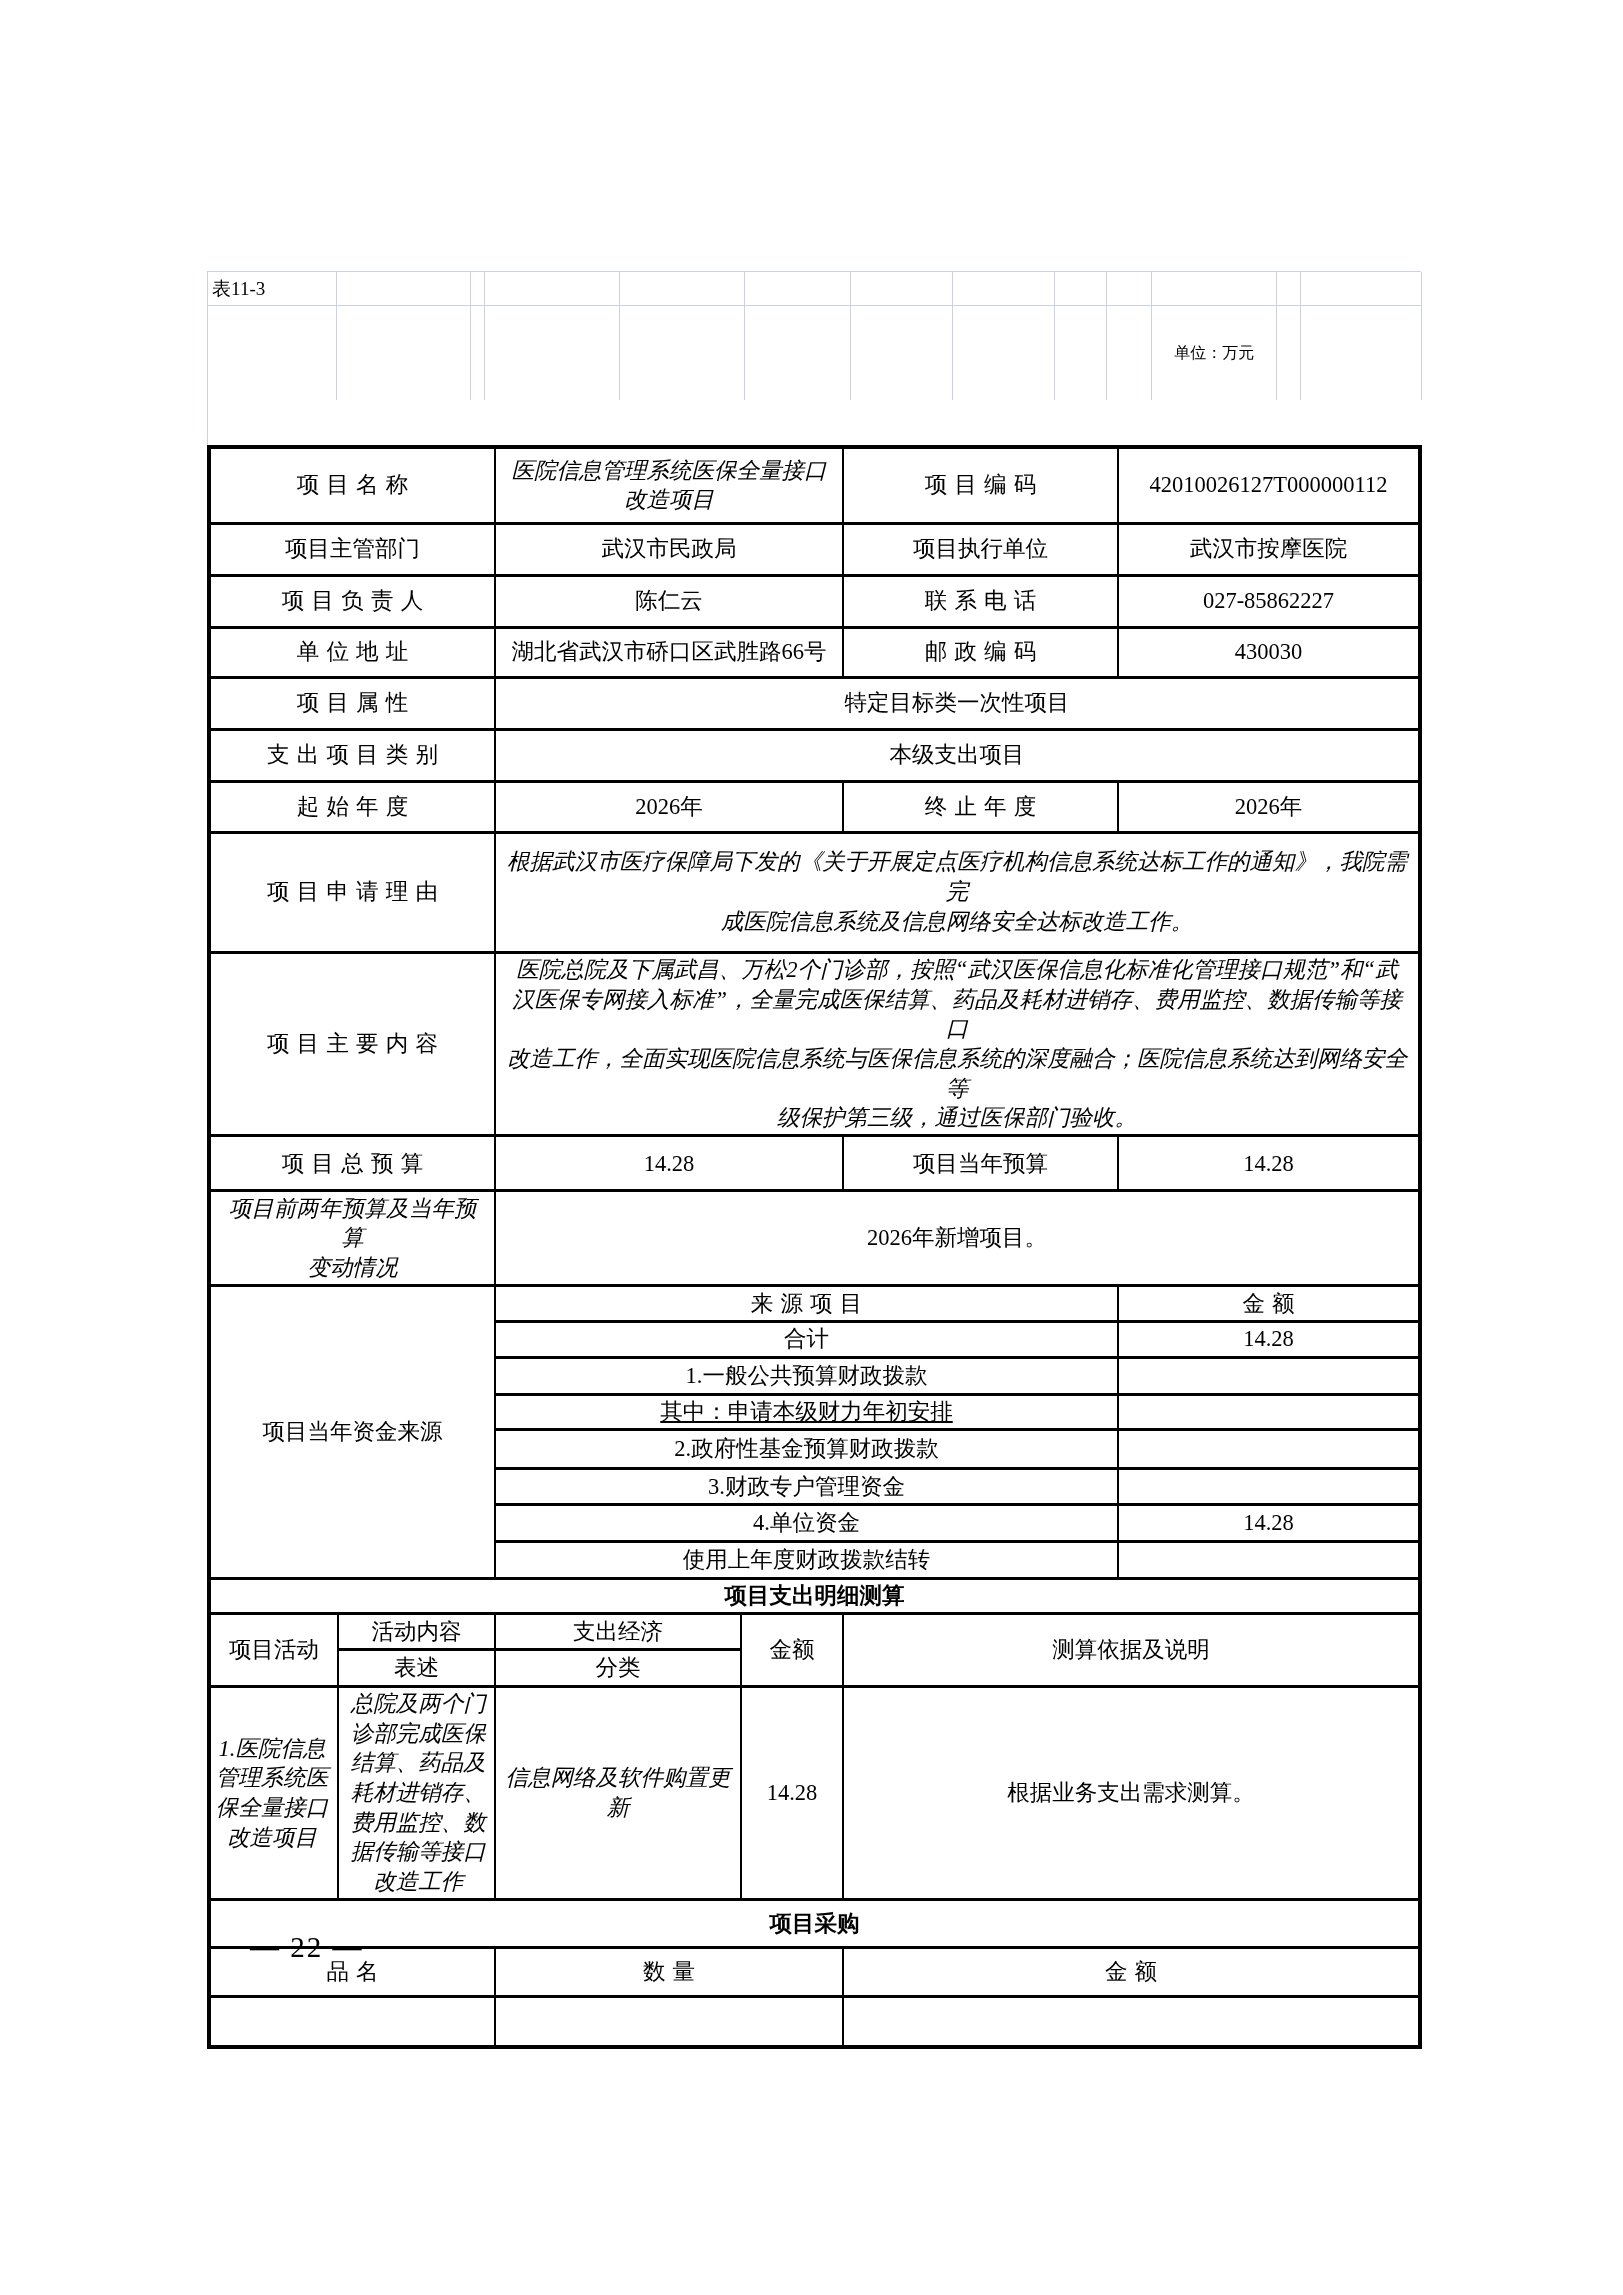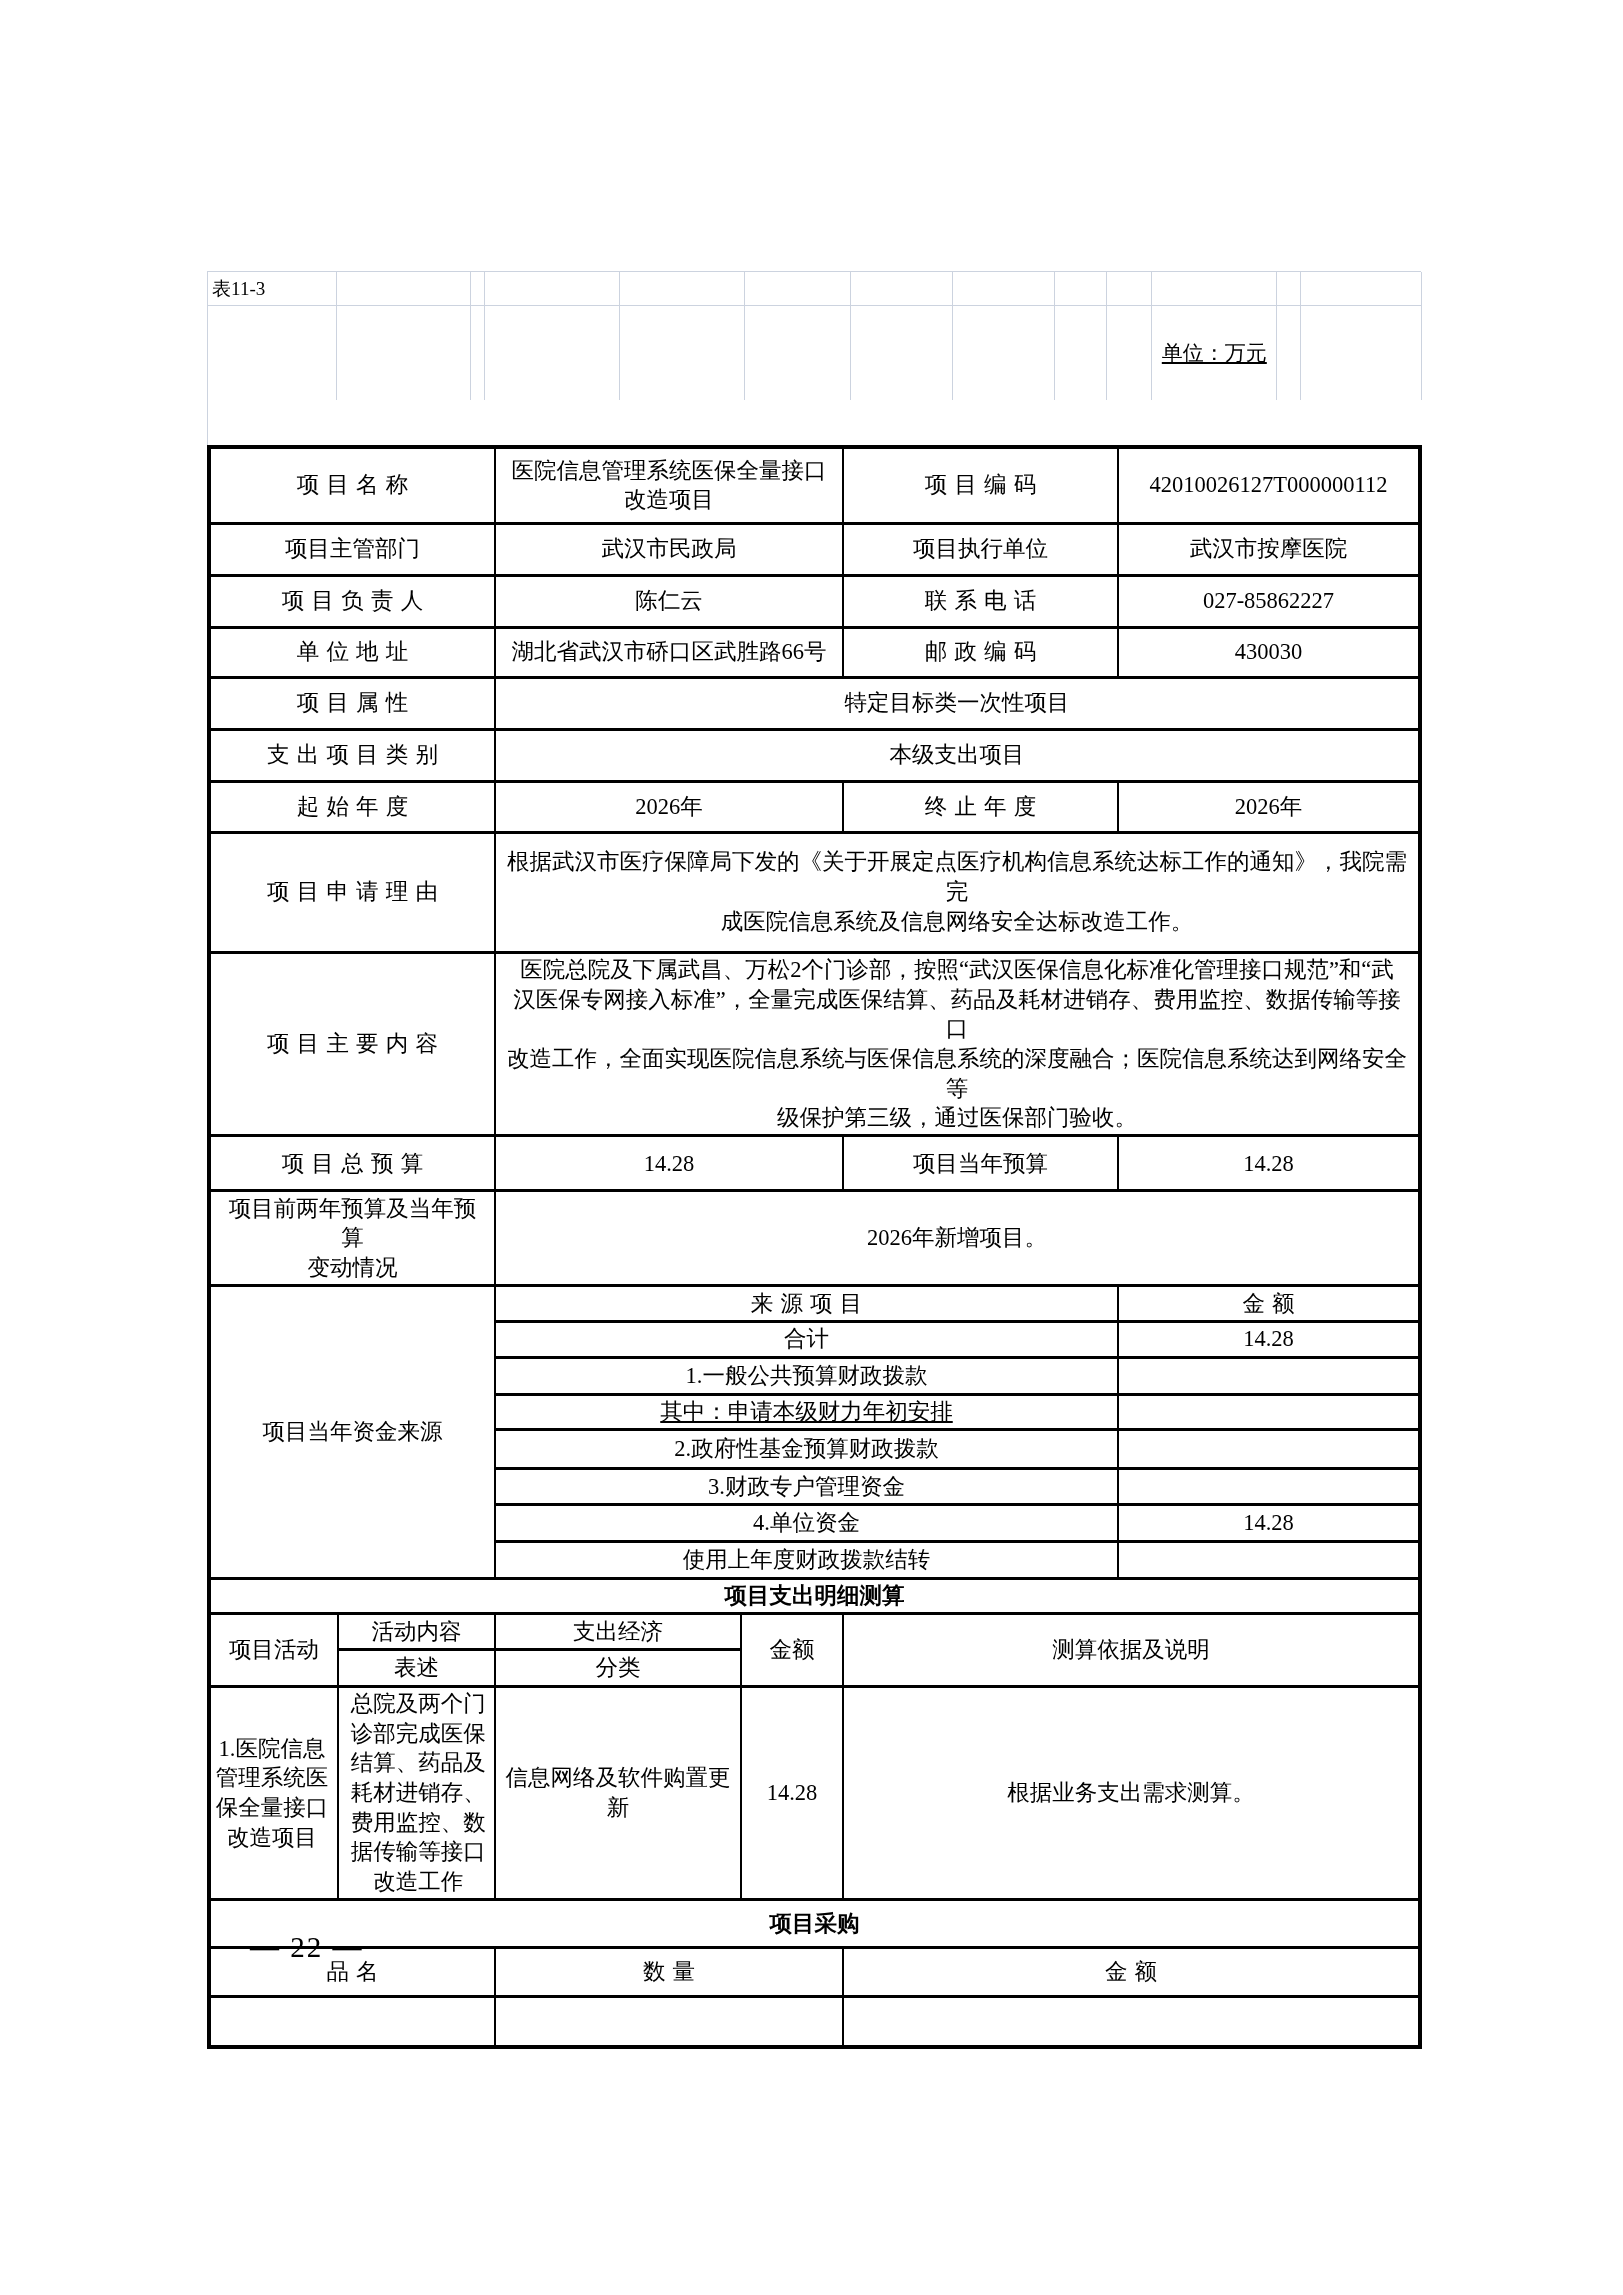--- a/index.html
+++ b/index.html
@@ -15,36 +15,36 @@
     display:grid;
     grid-template-columns:129px 134px 14.3px 135px 125px 106px 102px 102px 52px 45px 125px 24px 121px;
     grid-template-rows:34px 94px 45px;
     border-top:1.4px solid #ccd3df; border-left:1.4px solid #ccd3df;
   }
   .gcell { border-right:1.4px solid #ccd3df; border-bottom:1.4px solid #ccd3df;
            display:flex; align-items:center; justify-content:center; }
   .gcell.nb { border-bottom:none; }
   .sheet-label { justify-content:flex-start; padding-left:4.1px; font-size:19px; }
   .title-cell { grid-column:1 / -1; font-size:37px; font-weight:bold; letter-spacing:1.4px; }
-  .unit-cell { font-size:21px;text-decoration:underline; }
+  .unit-cell { font-size:16px; }
   
   table.main {
     position:absolute; left:207px; top:445px; width:1214px;
     border-collapse:collapse; table-layout:fixed;
     border:4.1px solid #000;
   }
   table.main td {
     border:2px solid #000; border-top-width:3.4px; border-bottom-width:3.4px;
     font-size:22.5px; line-height:1.32; text-align:center; vertical-align:middle;
     padding:1.4px 6.8px; overflow:hidden;
   }
   td.sp   { letter-spacing:.32em; text-indent:.32em; }
   td.left { text-align:left; }
   td.right{ text-align:right; padding-right:9.5px; }
-  .pre    { white-space:pre-line; }
+  .pre    { white-space:pre-line;font-style:italic; }
   td.bold { font-weight:bold; }
   td.indent { padding-left:31px;text-decoration:underline; }
   td.lh7  { line-height:1.26; }
   
   .pagenum { position:absolute; left:250px; top:1931px; font-size:29px; letter-spacing:2px; }
 </style>
 </head>
 <body>
 
 <div class="topgrid">

